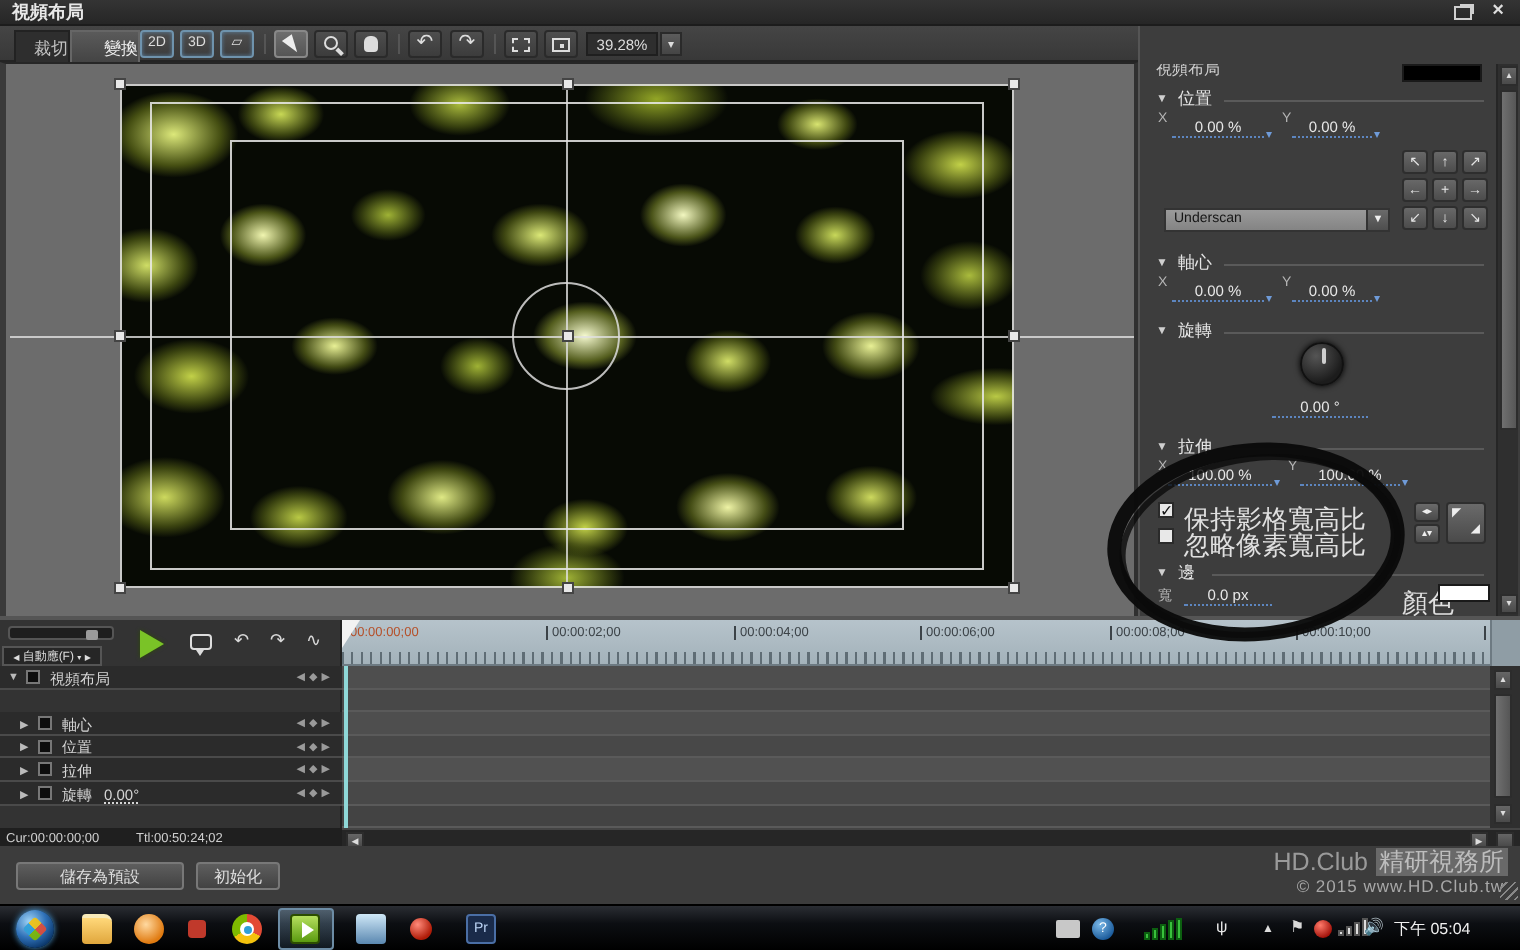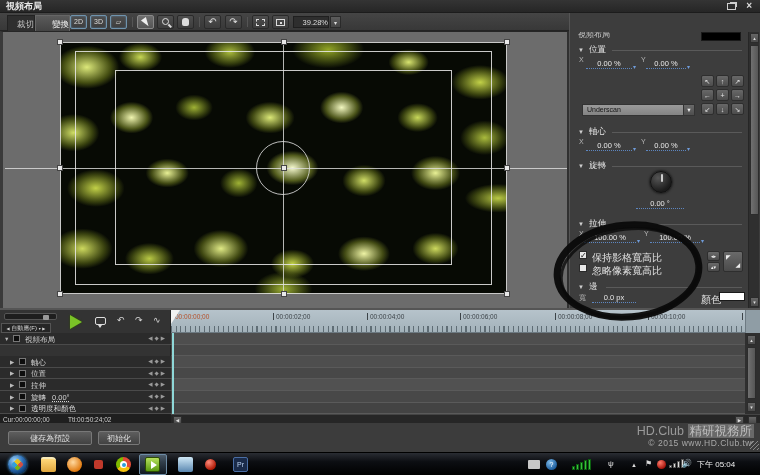--- a/index.html
+++ b/index.html
@@ -84,21 +84,21 @@
   .sec-rule { position:absolute; height:1px; background:#5a5a5a; }
   .xy-label { position:absolute; font-size:7px; color:#b5b5b5; }
   .val { position:absolute; font-size:7.5px; color:#e8e8e8; text-align:center; border-bottom:1px dotted #5d86c0; }
   .spin { position:absolute; font-size:6px; color:#6f9bd8; }
   .padbtn { position:absolute; width:13px; height:12px; background:linear-gradient(#686868,#4c4c4c); border:1px solid #2e2e2e; border-radius:2px; color:#e5e5e5; font-size:7px; line-height:11px; text-align:center; }
   .ddl { position:absolute; background:linear-gradient(#9a9a9a,#848484); border:1px solid #333; color:#151515; font-size:7px; line-height:10px; padding-left:4px; }
   .ddl-arrow { position:absolute; right:0; top:0; width:11px; height:100%; background:linear-gradient(#6a6a6a,#4e4e4e); border-left:1px solid #333; color:#eee; font-size:5.5px; text-align:center; line-height:10px; }
   .knob { position:absolute; width:22px; height:22px; border-radius:50%; background:radial-gradient(circle at 35% 30%, #555, #1c1c1c 70%); border:1px solid #111; box-shadow:0 0 3px #000; }
   .knob::after { content:""; position:absolute; left:10px; top:2px; width:2px; height:8px; background:#cfcfcf; border-radius:1px; }
   .cb { position:absolute; width:8px; height:8px; background:#e8e8e8; border:1px solid #2a2a2a; font-size:8px; line-height:8px; text-align:center; color:#111; }
-  .cb-label { position:absolute; font-size:10px; color:#e0e0e0; }
+  .cb-label { position:absolute; font-size:13px; color:#e0e0e0; }
   .sbtn { position:absolute; background:linear-gradient(#6a6a6a,#4a4a4a); border:1px solid #2e2e2e; border-radius:2px; color:#eee; text-align:center; }
   .swatch { position:absolute; border:1px solid #1a1a1a; }
   .rp-scroll { position:absolute; right:1px; top:19px; width:11px; height:276px; background:#2f2f2f; border-left:1px solid #262626; }
   .sc-btn { position:absolute; left:1px; width:9px; height:10px; background:linear-gradient(#666,#4a4a4a); border:1px solid #2c2c2c; color:#ddd; font-size:5px; text-align:center; line-height:9px; }
   .sc-thumb { position:absolute; left:1px; width:9px; background:linear-gradient(90deg,#707070,#565656); border:1px solid #2c2c2c; border-radius:1px; }
 
   
   .tl { left:0; top:308px; width:760px; height:144px; background:#3c3c3c; border-top:2px solid #555; }
   .tl-left { position:absolute; left:0; top:0; width:171px; height:115px; background:#333; border-right:1px solid #222; }
   .slider { position:absolute; left:4px; top:3px; width:53px; height:7px; background:#1e1e1e; border:1px solid #555; border-radius:2px; }
@@ -167,21 +167,21 @@
     <div class="tsep" style="left:132px;"></div>
     <div class="tbtn sel" style="left:137px;width:17px;"><span class="cursor-ico"></span></div>
     <div class="tbtn" style="left:157px;width:17px;"><span class="mag-ico"></span></div>
     <div class="tbtn" style="left:177px;width:17px;"><span class="hand-ico"></span></div>
     <div class="tsep" style="left:199px;"></div>
     <div class="tbtn" style="left:204px;width:17px;font-size:10px;line-height:11px;"><span>↶</span></div>
     <div class="tbtn" style="left:225px;width:17px;font-size:10px;line-height:11px;"><span>↷</span></div>
     <div class="tsep" style="left:247px;"></div>
     <div class="tbtn" style="left:252px;width:17px;"><span class="frame-ico"></span></div>
     <div class="tbtn" style="left:272px;width:17px;"><span class="frame2-ico"></span></div>
-    <div class="zoombox" style="left:293px;width:36px;text-align:right;">39.28%</div>
+    <div class="zoombox" style="left:293px;width:36px;">39.28%</div>
     <div class="zoomdrop" style="left:330px;"><span>▾</span></div>
   </div>
 
   <div class="abs canvas">
     <div class="vimg"></div>
 
     <div class="ovl-rect" style="left:57px;top:10px;width:447px;height:252px;"></div>
     <div class="ovl-rect" style="left:72px;top:19px;width:417px;height:234px;"></div>
     <div class="ovl-rect" style="left:112px;top:38px;width:337px;height:195px;"></div>
     <div class="ovl-line" style="left:2px;top:136px;width:562px;height:1px;"></div>
@@ -324,26 +324,20 @@
         <span class="trk-label" style="left:31px;">拉伸</span>
         <span class="trk-kf"><span>◀</span><span>◆</span><span>▶</span></span>
       </div>
       <div class="trk" style="top:81px;">
         <span class="trk-exp" style="left:10px;">▶</span>
         <span class="trk-cb" style="left:19px;"></span>
         <span class="trk-label" style="left:31px;">旋轉</span>
         <span class="trk-label" style="left:52px;text-decoration:underline dotted;">0.00°</span>
         <span class="trk-kf"><span>◀</span><span>◆</span><span>▶</span></span>
       </div>
-      <div class="trk" style="top:92.6px;">
-        <span class="trk-exp" style="left:10px;">▶</span>
-        <span class="trk-cb" style="left:19px;"></span>
-        <span class="trk-label" style="left:31px;">透明度和顏色</span>
-        <span class="trk-kf"><span>◀</span><span>◆</span><span>▶</span></span>
-      </div>
 
       <div class="tl-status">
         <span style="position:absolute;left:3px;">Cur:00:00:00;00</span>
         <span style="position:absolute;left:68px;">Ttl:00:50:24;02</span>
       </div>
     </div>
 
     <div class="ruler">
       <span class="rlabel red" style="left:2px;">00:00:00;00</span>
       <span class="rlabel" style="left:102px;">00:00:02;00</span>

